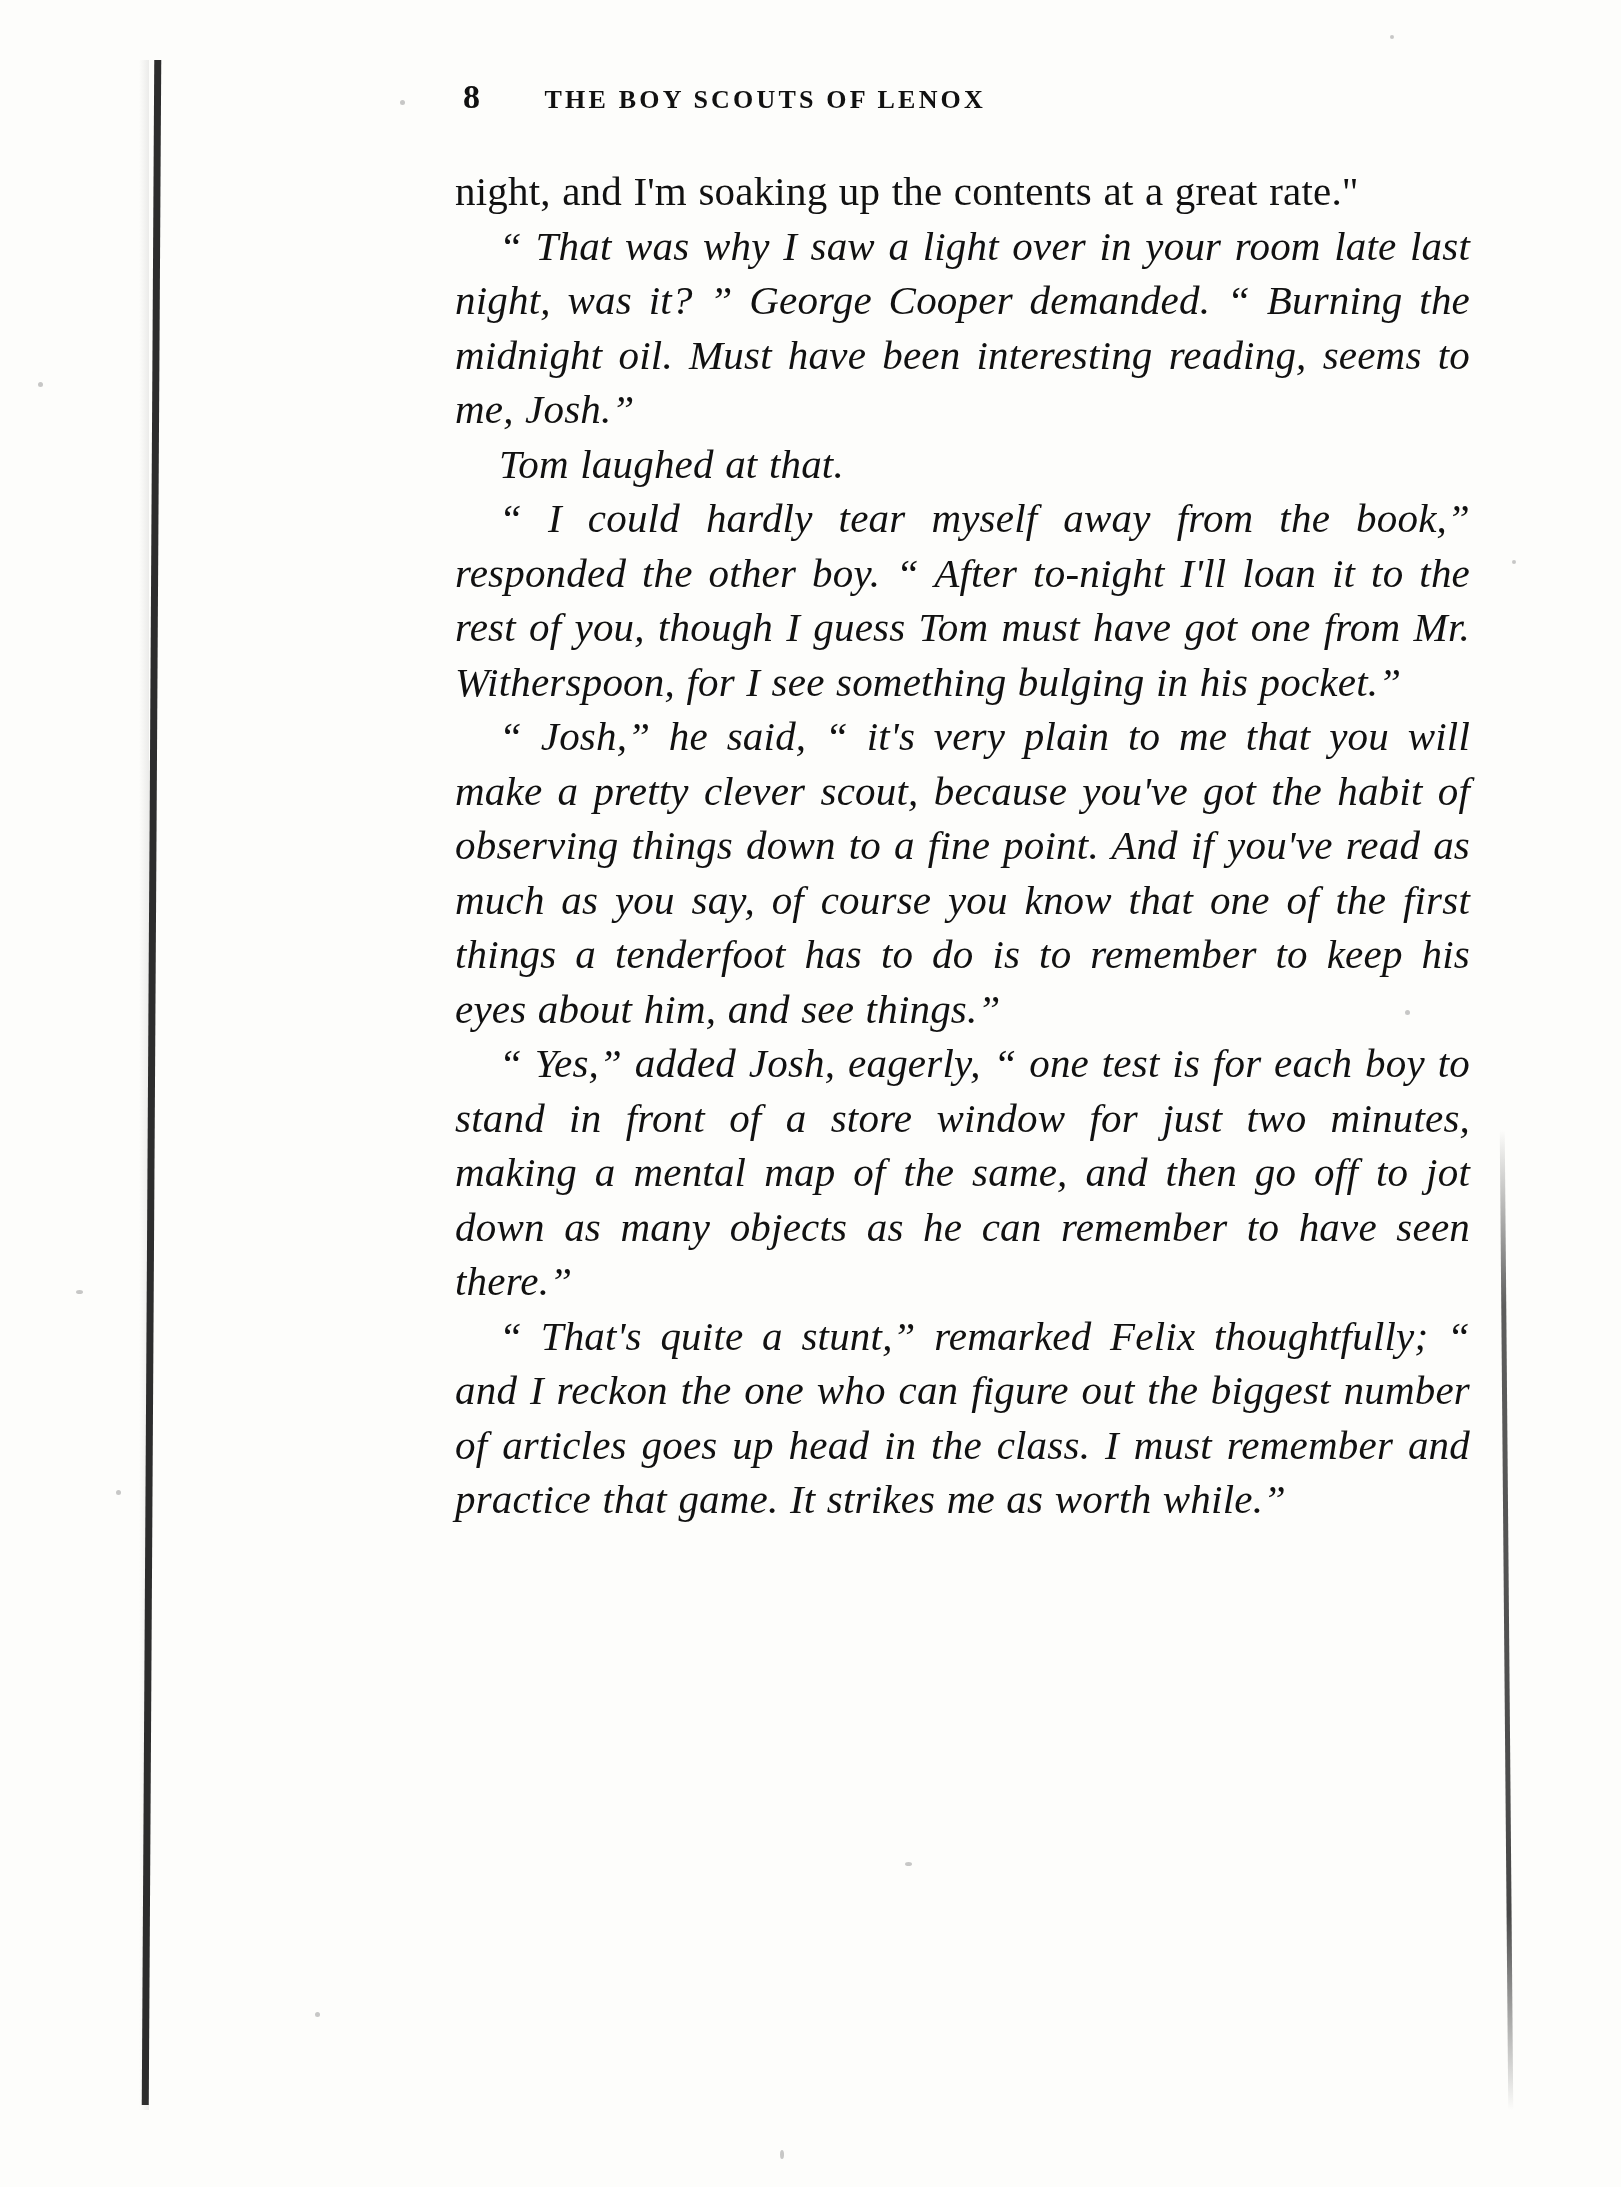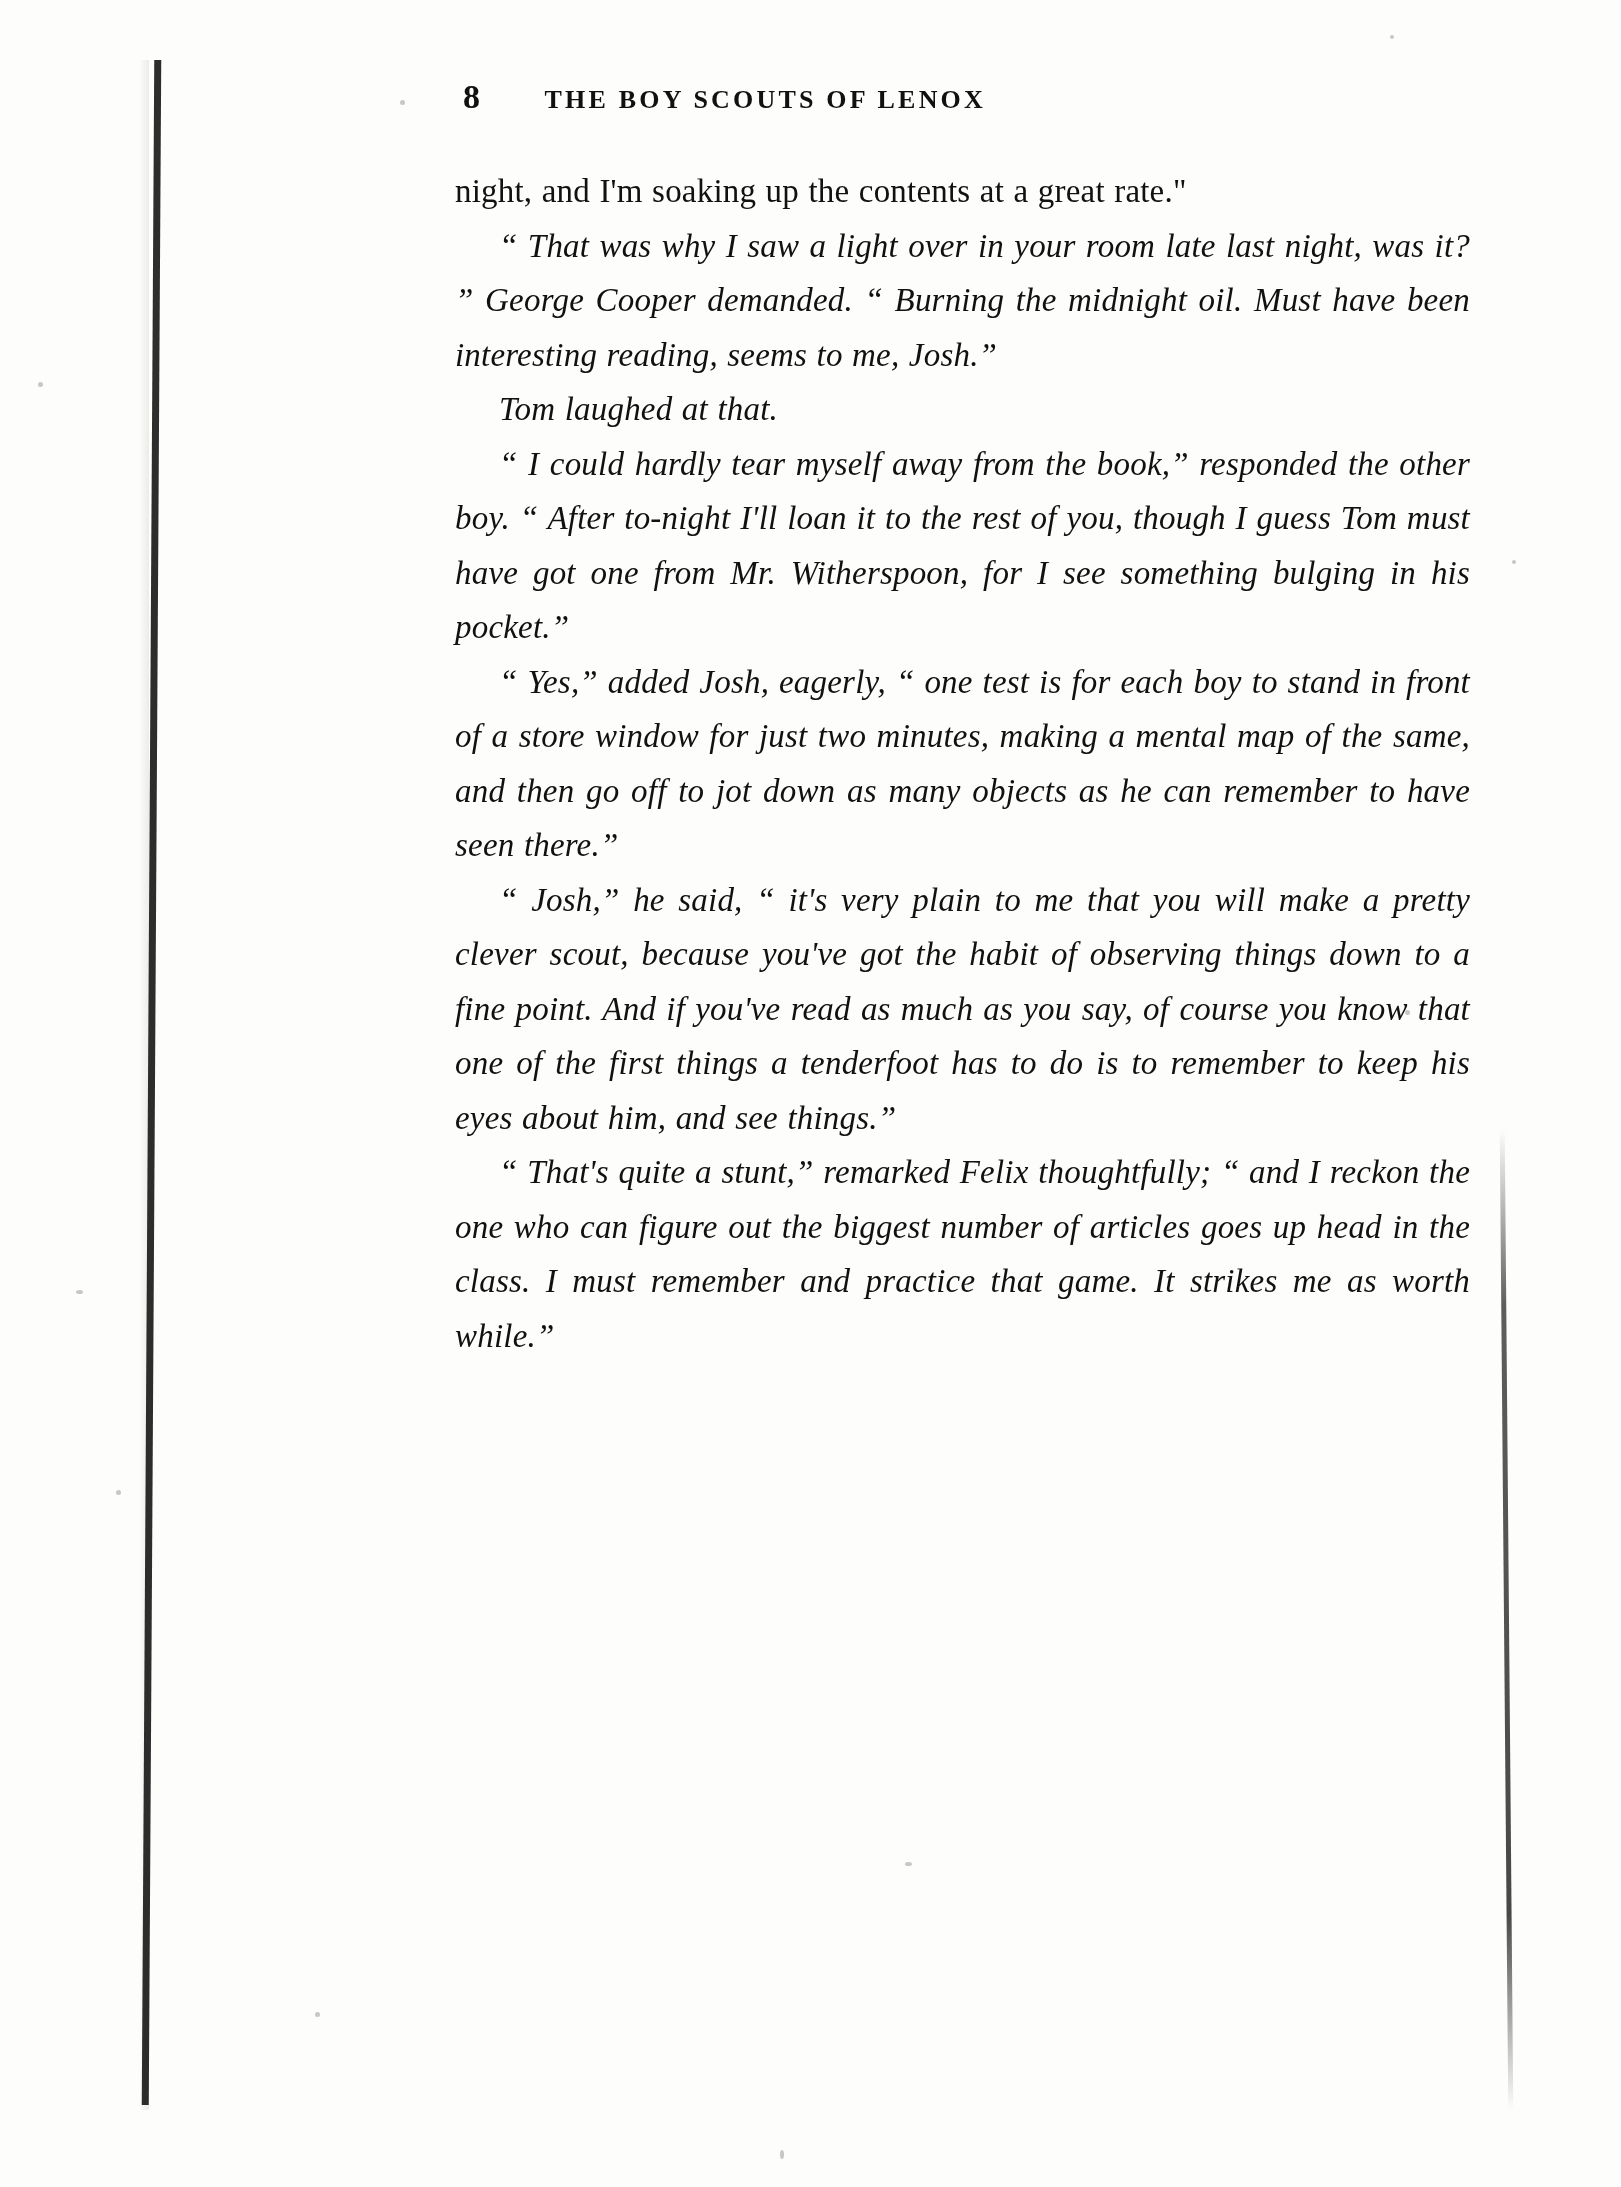--- a/index.html
+++ b/index.html
@@ -77,21 +77,21 @@
   }
   .running-head {
     font-size: 26px;
     letter-spacing: 3.2px;
     font-weight: 700;
     white-space: nowrap;
   }
 
   .body-text p {
     margin: 0;
-    font-size: 33px;
+    font-size: 41px;
     line-height: 54.5px;
     text-align: justify;
     text-justify: inter-word;
     letter-spacing: 0.2px;
     word-spacing: 1px;
     -webkit-hyphens: none;
     hyphens: none;
   }
   .body-text p.indent {
     text-indent: 44px;
@@ -129,19 +129,19 @@
     <div class="header">
       <span class="folio">8</span>
       <span class="running-head">THE BOY SCOUTS OF LENOX</span>
     </div>
 
     <div class="body-text">
       <p class="noindent last-line-left">night, and I'm soaking up the contents at a great rate."</p>
       <p class="indent last-line-left">“ That was why I saw a light over in your room late last night, was it? ” George Cooper demanded. “ Burning the midnight oil. Must have been interesting reading, seems to me, Josh.”</p>
       <p class="indent last-line-left">Tom laughed at that.</p>
       <p class="indent last-line-left">“ I could hardly tear myself away from the book,” responded the other boy. “ After to-night I'll loan it to the rest of you, though I guess Tom must have got one from Mr. Witherspoon, for I see something bulging in his pocket.”</p>
+      <p class="indent last-line-left">“ Josh,” he said, “ it's very plain to me that you will make a pretty clever scout, because you've got the habit of observing things down to a fine point. And if you've read as much as you say, of course you know that one of the first things a tenderfoot has to do is to remember to keep his eyes about him, and see things.”</p>
       <p class="indent last-line-left">“ Yes,” added Josh, eagerly, “ one test is for each boy to stand in front of a store window for just two minutes, making a mental map of the same, and then go off to jot down as many objects as he can remember to have seen there.”</p>
-      <p class="indent last-line-left">“ Josh,” he said, “ it's very plain to me that you will make a pretty clever scout, because you've got the habit of observing things down to a fine point. And if you've read as much as you say, of course you know that one of the first things a tenderfoot has to do is to remember to keep his eyes about him, and see things.”</p>
       <p class="indent last-line-left">“ That's quite a stunt,” remarked Felix thoughtfully; “ and I reckon the one who can figure out the biggest number of articles goes up head in the class. I must remember and practice that game. It strikes me as worth while.”</p>
     </div>
 
   </div>
 </div>
 
 </body></html>

